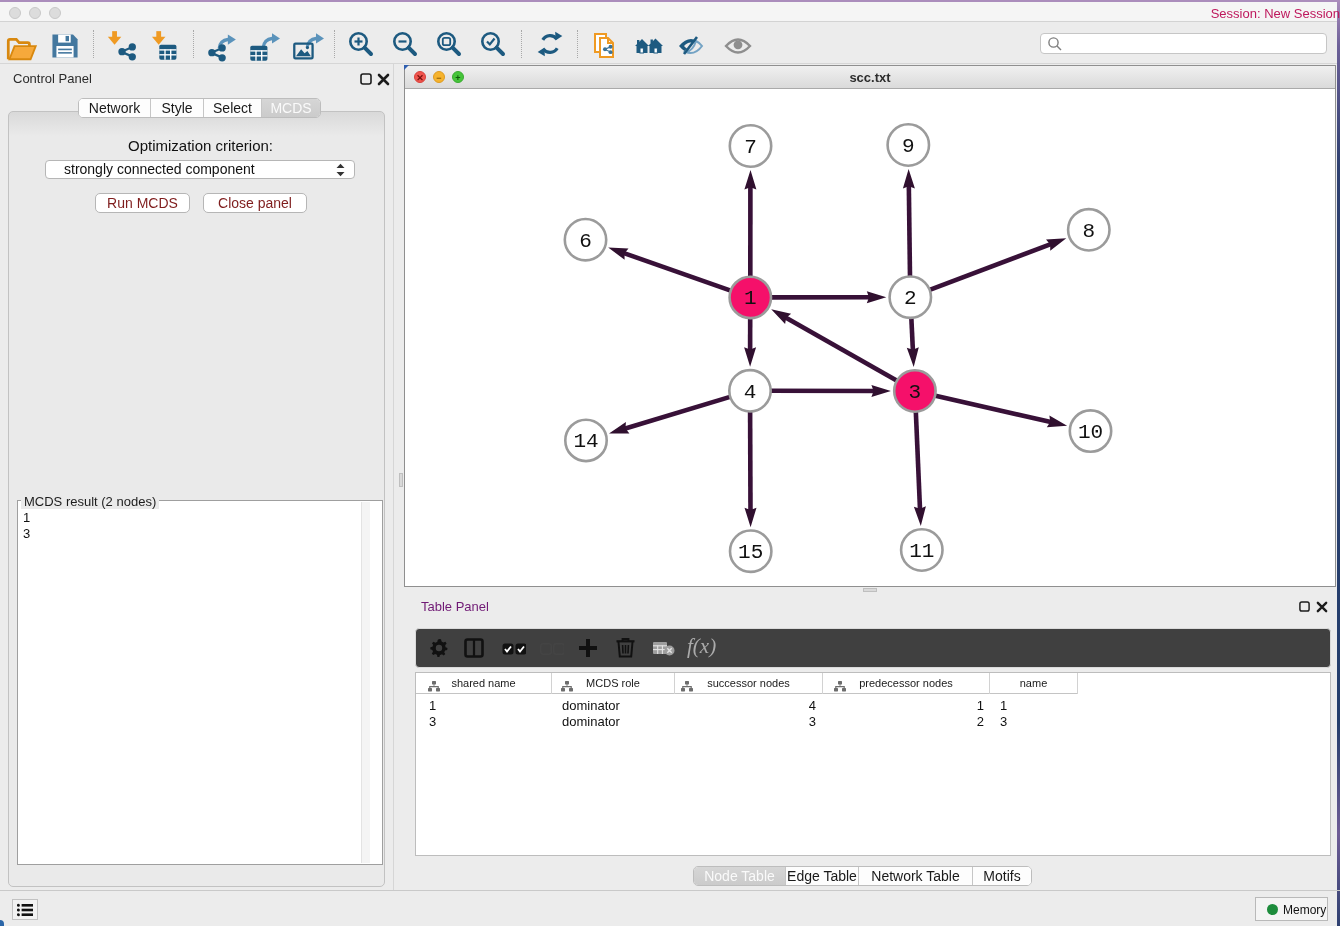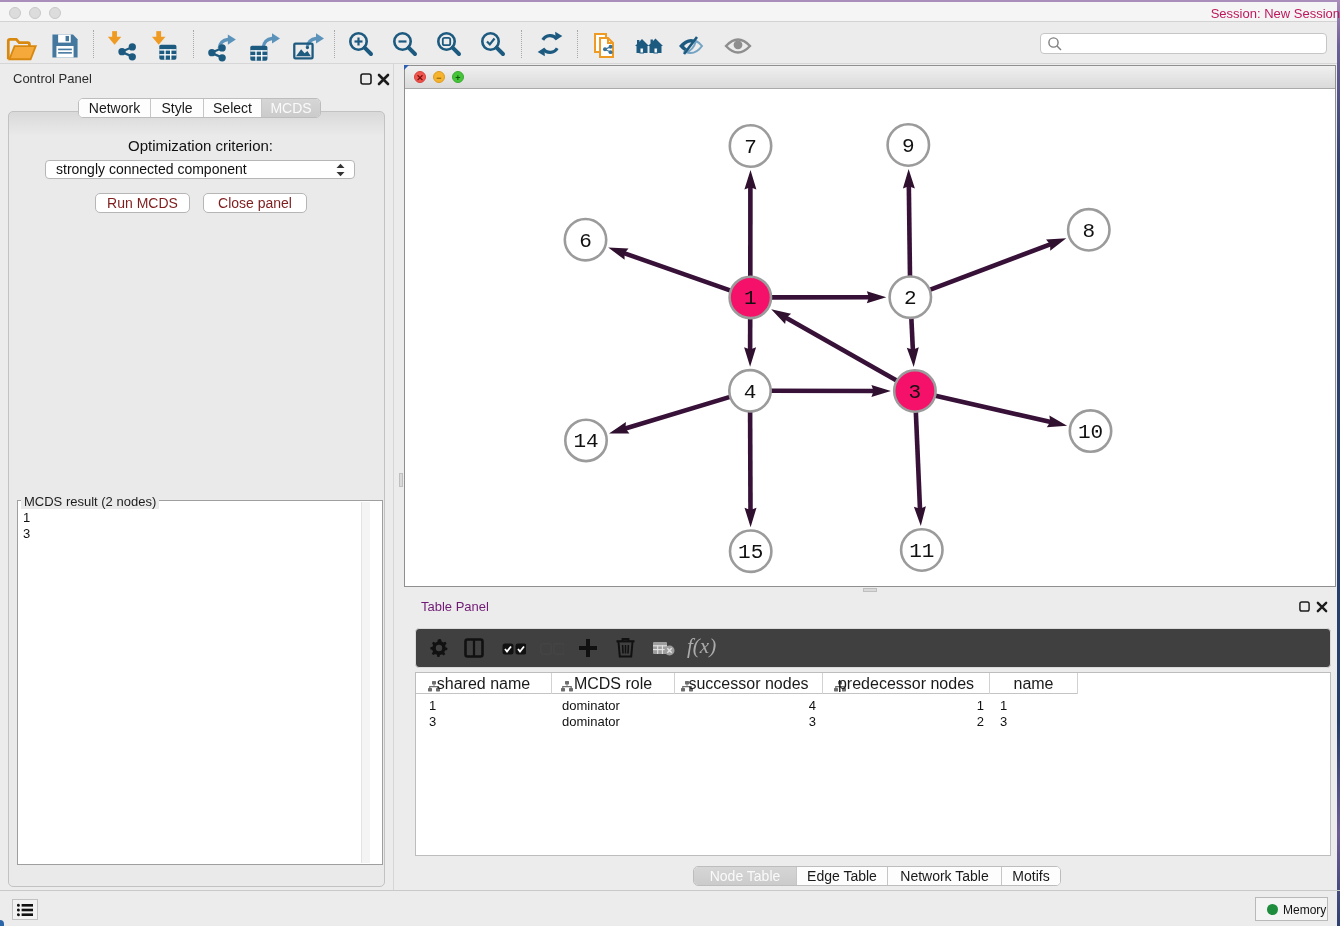--- a/index.html
+++ b/index.html
@@ -17,38 +17,38 @@
 .tbi{position:absolute;top:7px}
 #search{left:1040px;top:33px;width:287px;height:21px;background:#fff;border:1px solid #c6c6c6;border-radius:4px}
 
 #cp-title{left:13px;top:71px;font-size:13px;color:#2b2b2b}
 #cp-tabs{left:78px;top:98px;height:20px;display:flex;border:1px solid #bdbdbd;border-radius:5px;overflow:hidden;background:#fff}
 .tab{font-size:14px;color:#1a1a1a;line-height:18px;text-align:center;border-right:1px solid #c6c6c6;background:#fdfdfd}
 .tab:last-child{border-right:none}
 .tabsel{background:linear-gradient(#d6d6d6,#cbcbcb);color:#fafafa}
 #cp-panel{left:8px;top:111px;width:377px;height:776px;background:linear-gradient(#d9d9d9,#eaeaea 24px);border:1px solid #c2c2c2;border-radius:5px}
 #opt-label{left:4px;top:137px;width:393px;text-align:center;font-size:15px;color:#111}
-#combo{left:45px;top:160px;width:310px;height:19px;background:#fff;border:1px solid #b6b6b6;border-radius:4px;font-size:14px;color:#111;line-height:17px;padding-left:10px}
+#combo{left:45px;top:160px;width:310px;height:19px;background:#fff;border:1px solid #b6b6b6;border-radius:4px;font-size:14px;color:#111;line-height:17px;padding-left:18px}
 .btn{position:absolute;top:193px;height:20px;background:#fff;border:1px solid #b6b6b6;border-radius:5px;font-size:14px;color:#7f1d1d;text-align:center;line-height:18px}
 #fieldset{left:17px;top:500px;width:366px;height:365px;border:1px solid #9f9f9f;background:#fff}
 #legend{left:21px;top:494px;background:#eaeaea;padding:0 3px;font-size:13px;color:#1d1d1d}
 #fs-items{left:23px;top:510px;font-size:13px;color:#111;line-height:16px}
 #fs-scroll{left:361px;top:502px;width:9px;height:361px;background:#f4f4f4;border-left:1px solid #e3e3e3}
 #vdivider{left:393px;top:63px;width:1px;height:827px;background:#d6d6d6}
 
 #netwin{left:404px;top:65px;width:932px;height:522px;border:1px solid #8f8f8f;background:#fff}
 #net-titlebar{left:0;top:0;width:930px;height:23px;background:linear-gradient(#f0f0f0,#dadada);border-bottom:1px solid #aaa}
 .wtl{position:absolute;top:5px;width:12px;height:12px;border-radius:50%;font-size:9px;font-weight:bold;text-align:center;line-height:12px}
 #net-title{left:0;top:4px;width:930px;text-align:center;font-size:13px;font-weight:bold;color:#2d2d2d}
 #bluecorner{left:404px;top:65px;width:0;height:0;border-left:5px solid #2f5fb0;border-bottom:5px solid transparent}
 
 #tp-title{left:421px;top:599px;font-size:13px;color:#701a75}
 #tp-toolbar{left:415px;top:628px;width:916px;height:40px;background:#404040;border:1px solid #dadada;border-radius:4px}
 #tp-table{left:415px;top:672px;width:916px;height:184px;background:#fff;border:1px solid #bdbdbd}
-.th{position:absolute;top:0;height:21px;border-right:1px solid #d2d2d2;font-size:16px;color:#1a1a1a;text-align:center;line-height:21px}
+.th{position:absolute;top:0;height:21px;border-right:1px solid #d2d2d2;font-size:11px;color:#1a1a1a;text-align:center;line-height:21px}
 #thead{left:0;top:0;width:662px;height:21px;border-bottom:1px solid #c4c4c4}
 .td{position:absolute;font-size:13px;color:#111}
 
 #tp-tabs{left:693px;top:866px;height:20px;display:flex;border:1px solid #bdbdbd;border-radius:5px;overflow:hidden;background:#fff}
 
 #statussep{left:0;top:890px;width:1340px;height:1px;background:#c9c9c9}
 #listbtn{left:12px;top:899px;width:26px;height:21px;background:#f2f2f2;border:1px solid #c2c2c2}
 #membtn{left:1255px;top:897px;width:73px;height:24px;background:#f4f4f4;border:1px solid #b9b9b9;font-size:12px;color:#111}
 </style></head>
 <body>
@@ -264,20 +264,21 @@
 <div class="abs" id="fs-scroll"></div>
 <div class="abs" id="legend">MCDS result (2 nodes)</div>
 <div class="abs" id="fs-items">1<br>3</div>
 <div class="abs" id="vdivider"></div>
 
 <div class="abs" id="netwin">
   <div class="abs" id="net-titlebar"></div>
   <div class="wtl" style="left:9px;background:#f0554e;border:1px solid #d8423c;color:#73100c">✕</div>
   <div class="wtl" style="left:28px;background:#f6b32d;border:1px solid #dd9b22;color:#8a5d06">−</div>
   <div class="wtl" style="left:47px;background:#46c43a;border:1px solid #3aab31;color:#0e5a0a">+</div>
+  <div class="abs" id="net-title">scc.txt</div>
 </div>
 <div class="abs" id="bluecorner"></div>
 
 <svg style="position:absolute;left:0;top:0" width="1340" height="926" viewBox="0 0 1340 926">
     <g stroke="#381138" stroke-width="4.6">
       <line x1="750.3" y1="277.4" x2="750.4" y2="184.5"></line>
       <line x1="731.4" y1="290.8" x2="621.8" y2="252.4"></line>
       <line x1="770.3" y1="297.4" x2="871.8" y2="297.2"></line>
       <line x1="750.2" y1="317.4" x2="750.1" y2="352.3"></line>
       <line x1="910.0" y1="277.2" x2="908.8" y2="183.5"></line>
@@ -436,22 +437,22 @@
   <div class="td" style="left:390px;top:25px;width:10px;text-align:right">4</div>
   <div class="td" style="left:558px;top:25px;width:10px;text-align:right">1</div>
   <div class="td" style="left:584px;top:25px">1</div>
   <div class="td" style="left:13px;top:41px">3</div>
   <div class="td" style="left:146px;top:41px">dominator</div>
   <div class="td" style="left:390px;top:41px;width:10px;text-align:right">3</div>
   <div class="td" style="left:558px;top:41px;width:10px;text-align:right">2</div>
   <div class="td" style="left:584px;top:41px">3</div>
 </div>
 <div class="abs" id="tp-tabs">
-  <div class="tab tabsel" style="width:103px">Node Table</div>
-    <div class="tab" style="width:91px">Edge Table</div>
+  <div class="tab tabsel" style="width:92px">Node Table</div>
+    <div class="tab" style="width:73px">Edge Table</div>
     <div class="tab" style="width:114px">Network Table</div>
     <div class="tab" style="width:58px">Motifs</div>
 </div>
 
 <div class="abs" style="left:399px;top:473px;width:4px;height:14px;background:#d9d9d9;border:1px solid #bfbfbf"></div>
 <div class="abs" style="left:863px;top:588px;width:14px;height:4px;background:#d9d9d9;border:1px solid #bfbfbf"></div>
 <div class="abs" id="statussep"></div>
 <div class="abs" id="listbtn">
     <svg width="16" height="14" viewBox="0 0 16 14" style="position:absolute;left:4px;top:3px">
       <g fill="#111">

